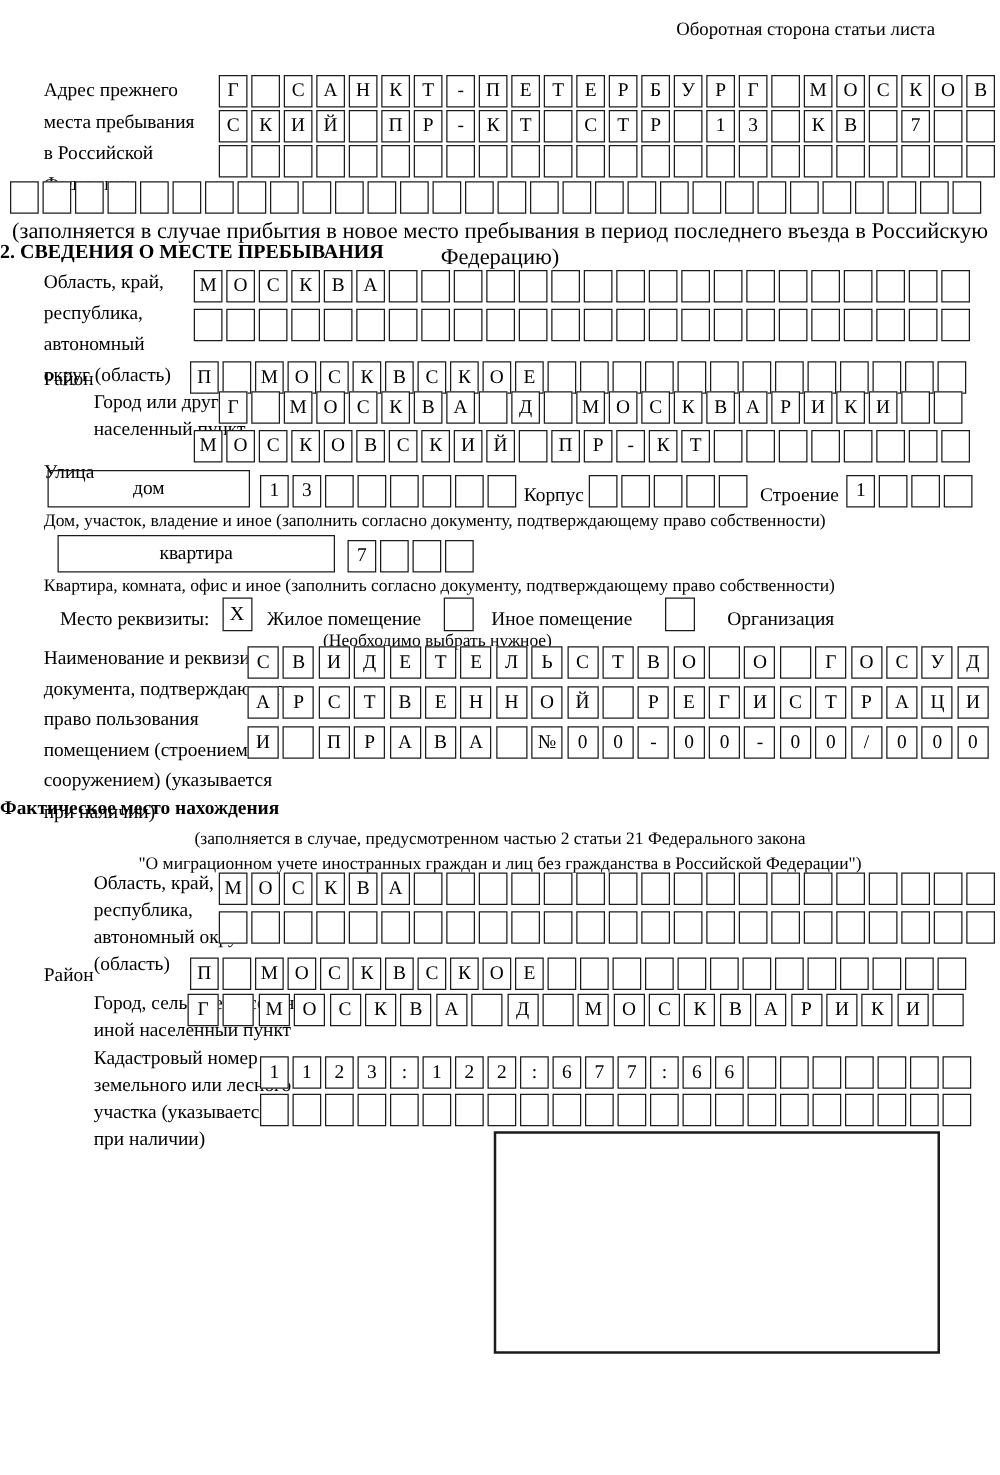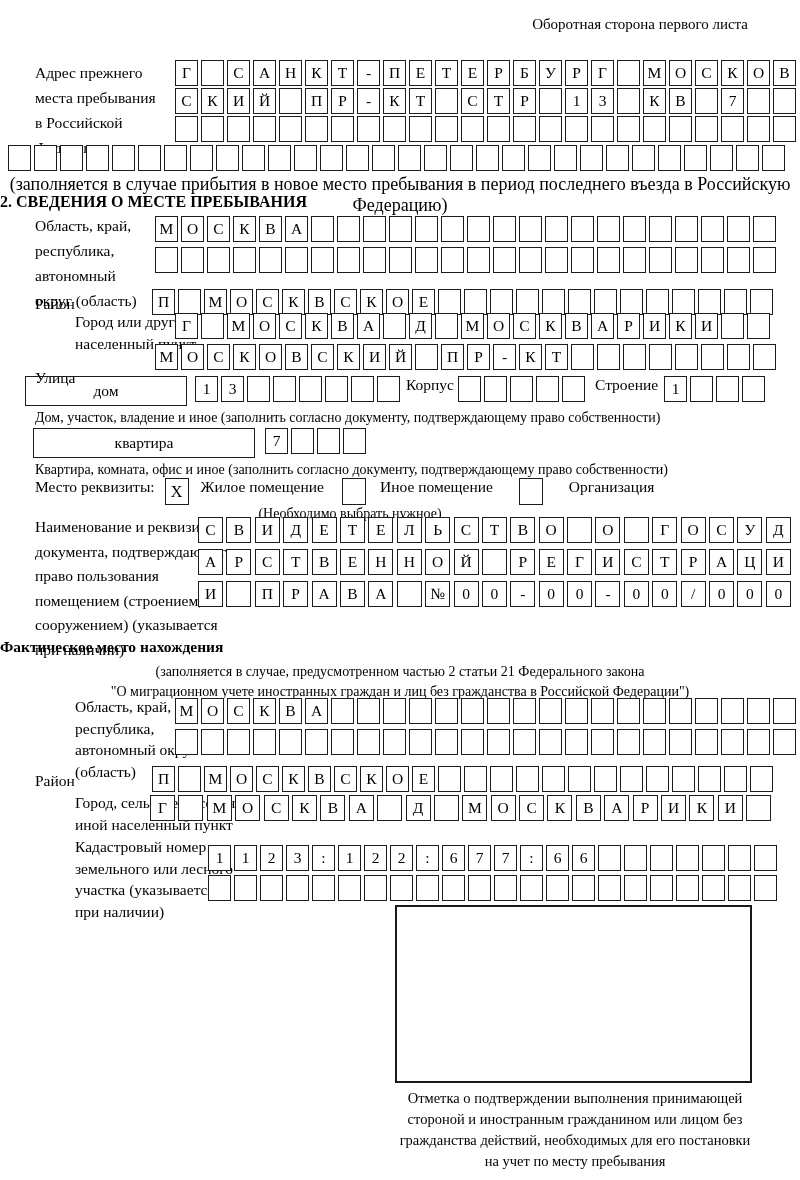--- a/index.html
+++ b/index.html
@@ -22,21 +22,21 @@
   }
   .cellrow.wide .cell { width:25px; }
   .checkbox {
     flex:0 0 auto; width:24px; height:27px; border:1.6px solid #1c1c1c;
     display:flex; align-items:center; justify-content:center; font-size:16px;
   }
   .bigbox {
     flex:0 0 auto; height:30px; border:1.8px solid #1c1c1c;
     display:flex; align-items:center; justify-content:center; font-size:15.5px;
   }
-  .hrow { display:flex; align-items:flex-start; }
+  .hrow { display:flex; align-items:flex-end;margin-left:13px; }
   .center-note { width:100%; text-align:center; font-size:18px; }
   .section-title { width:100%; font-weight:bold; font-size:16px; }
   .small-note { font-size:14px; }
   .ml4{margin-left:4px} .ml6{margin-left:6px} .ml8{margin-left:8px} .ml10{margin-left:10px}
   .ml12{margin-left:12px} .ml14{margin-left:14px} .ml18{margin-left:18px} .ml26{margin-left:26px}
 
   #top-note       { top:16px; right:52px; font-size:15px; }
   #prev-label     { left:35px;  top:60px; }
   #prev-rows      { left:175px; top:60px; gap:2px; }
   #overflow-row   { left:8px;   top:145px; }
@@ -71,21 +71,21 @@
   #cad-rows       { left:208px; top:845px; gap:4px; }
   #stamp-box      { left:395px; top:905px; width:357px; height:178px; border:2px solid #1a1a1a; background:#fff; }
   #stamp-note     { left:355px; top:1088px; width:440px; text-align:center;
                     font-size:14.5px; line-height:21px; white-space:pre-line; }
 </style>
 </head>
 <body>
 
 <div class="page">
 
-  <div class="abs" id="top-note">Оборотная сторона первого листа</div>
+  <div class="abs" id="top-note">Оборотная сторона статьи листа</div>
 
   <div class="abs label" id="prev-label">Адрес прежнего
 места пребывания
 в Российской
 Федерации</div>
   <div class="abs rows" id="prev-rows">
     <div class="cellrow">
         <span class="cell">Г</span>
         <span class="cell"></span>
         <span class="cell">С</span>
@@ -640,18 +640,14 @@
         <span class="cell"></span>
         <span class="cell"></span>
         <span class="cell"></span>
         <span class="cell"></span>
         <span class="cell"></span>
         <span class="cell"></span>
       </div>
   </div>
 
   <div class="abs" id="stamp-box"></div>
-  <div class="abs" id="stamp-note">Отметка о подтверждении выполнения принимающей
-стороной и иностранным гражданином или лицом без
-гражданства действий, необходимых для его постановки
-на учет по месту пребывания</div>
 
 </div>
 
 </body></html>

